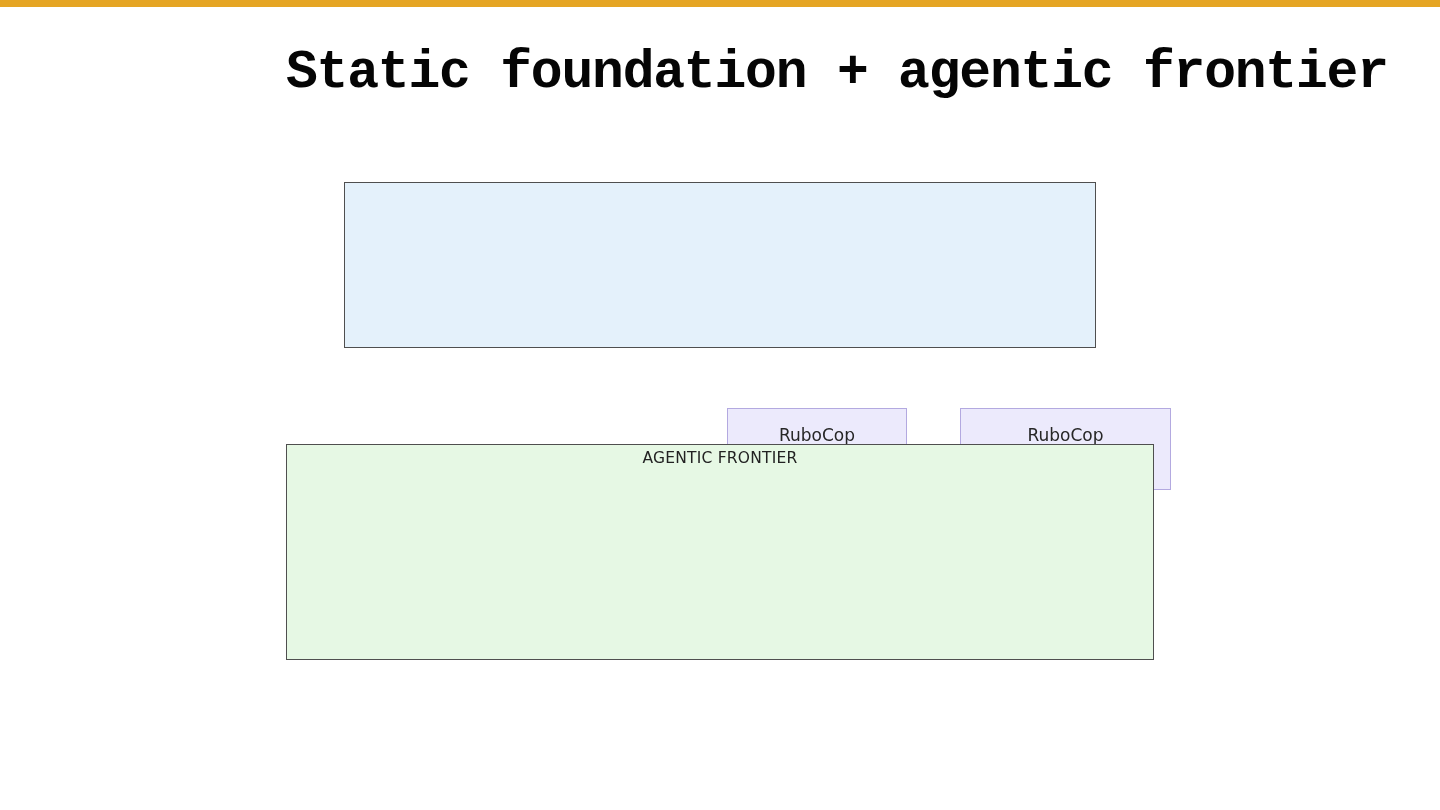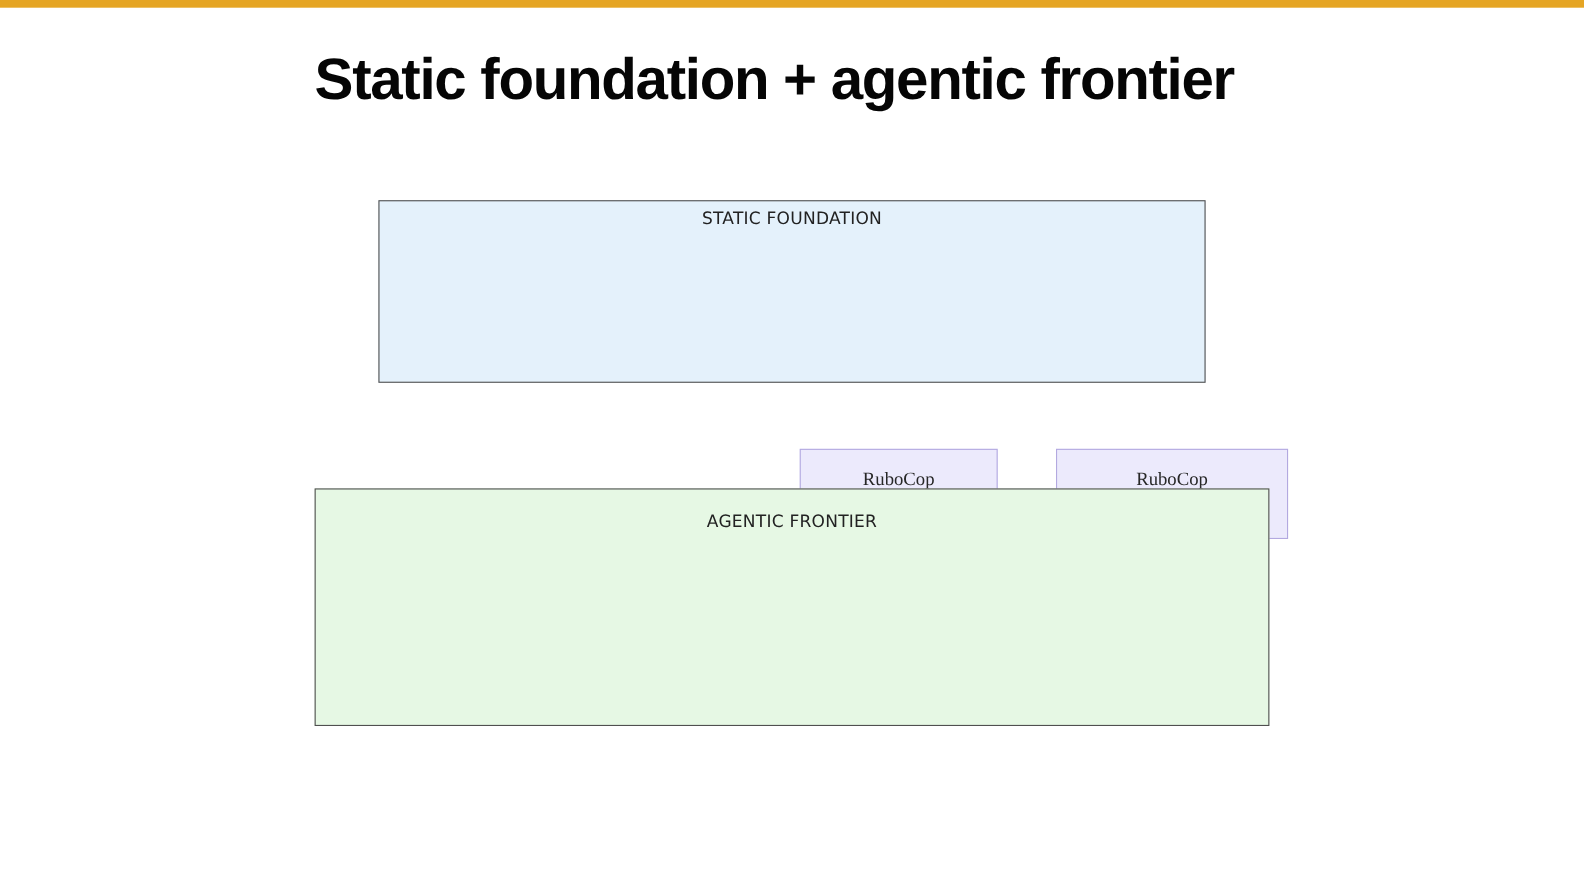--- a/index.html
+++ b/index.html
@@ -26,21 +26,21 @@
   }
 
   
   .slide-title {
     position: absolute;
     left: 286px;
     top: 38px;
     width: 900px;
     height: 70px;
     line-height: 70px;
-    font-family: Liberation Sans, sans-serif;
+    font-family: Liberation Mono, monospace;
     font-size: 53px;
     font-weight: 700;
     letter-spacing: -1.2px;
     color: #050505;
     white-space: nowrap;
   }
 
   
   .group {
     position: absolute;
@@ -66,54 +66,53 @@
   }
   .group-static .group-label { top: 7px; }
 
   .group-agentic {
     left: 286px;
     top: 444px;
     width: 868px;
     height: 216px;
     background: #e6f8e4;
   }
-  .group-agentic .group-label { top: 20px; }
+  .group-agentic .group-label { top: 4px; }
 
   
   .item-box {
     position: absolute;
     background: #eceafc;
     border: 1.6px solid #b3a9e0;
     box-sizing: border-box;
     display: flex;
     flex-direction: column;
     align-items: center;
     justify-content: center;
     text-align: center;
     font-size: 17px;
     line-height: 27px;
     color: #272727;
     padding: 0 8px;
   }
-  .item-box .line { display: block; white-space: pre-wrap; font-family: Liberation Serif, serif; }
+  .item-box .line { display: block; white-space: pre-wrap; }
 
   
   .box-rubocop   { left: 382px; top: 225px; width: 180px; height: 82px; }
   .box-packwerk  { left: 615px; top: 225px; width: 211px; height: 82px; }
   .box-sorbet    { left: 878px; top: 225px; width: 181px; height: 82px; }
 </style>
 </head>
 <body>
 
 <div class="top-bar"></div>
 
 <div class="slide-title">Static foundation + agentic frontier</div>
 
 <div class="group group-static">
-  <div class="group-label">STATIC FOUNDATION</div>
 
   <div class="item-box box-rubocop">
     <span class="line">RuboCop</span>
     <span class="line">Idiomatic style</span>
   </div>
 
   <div class="item-box box-packwerk">
     <span class="line">RuboCop</span>
     <span class="line">Module boundaries</span>
   </div>

